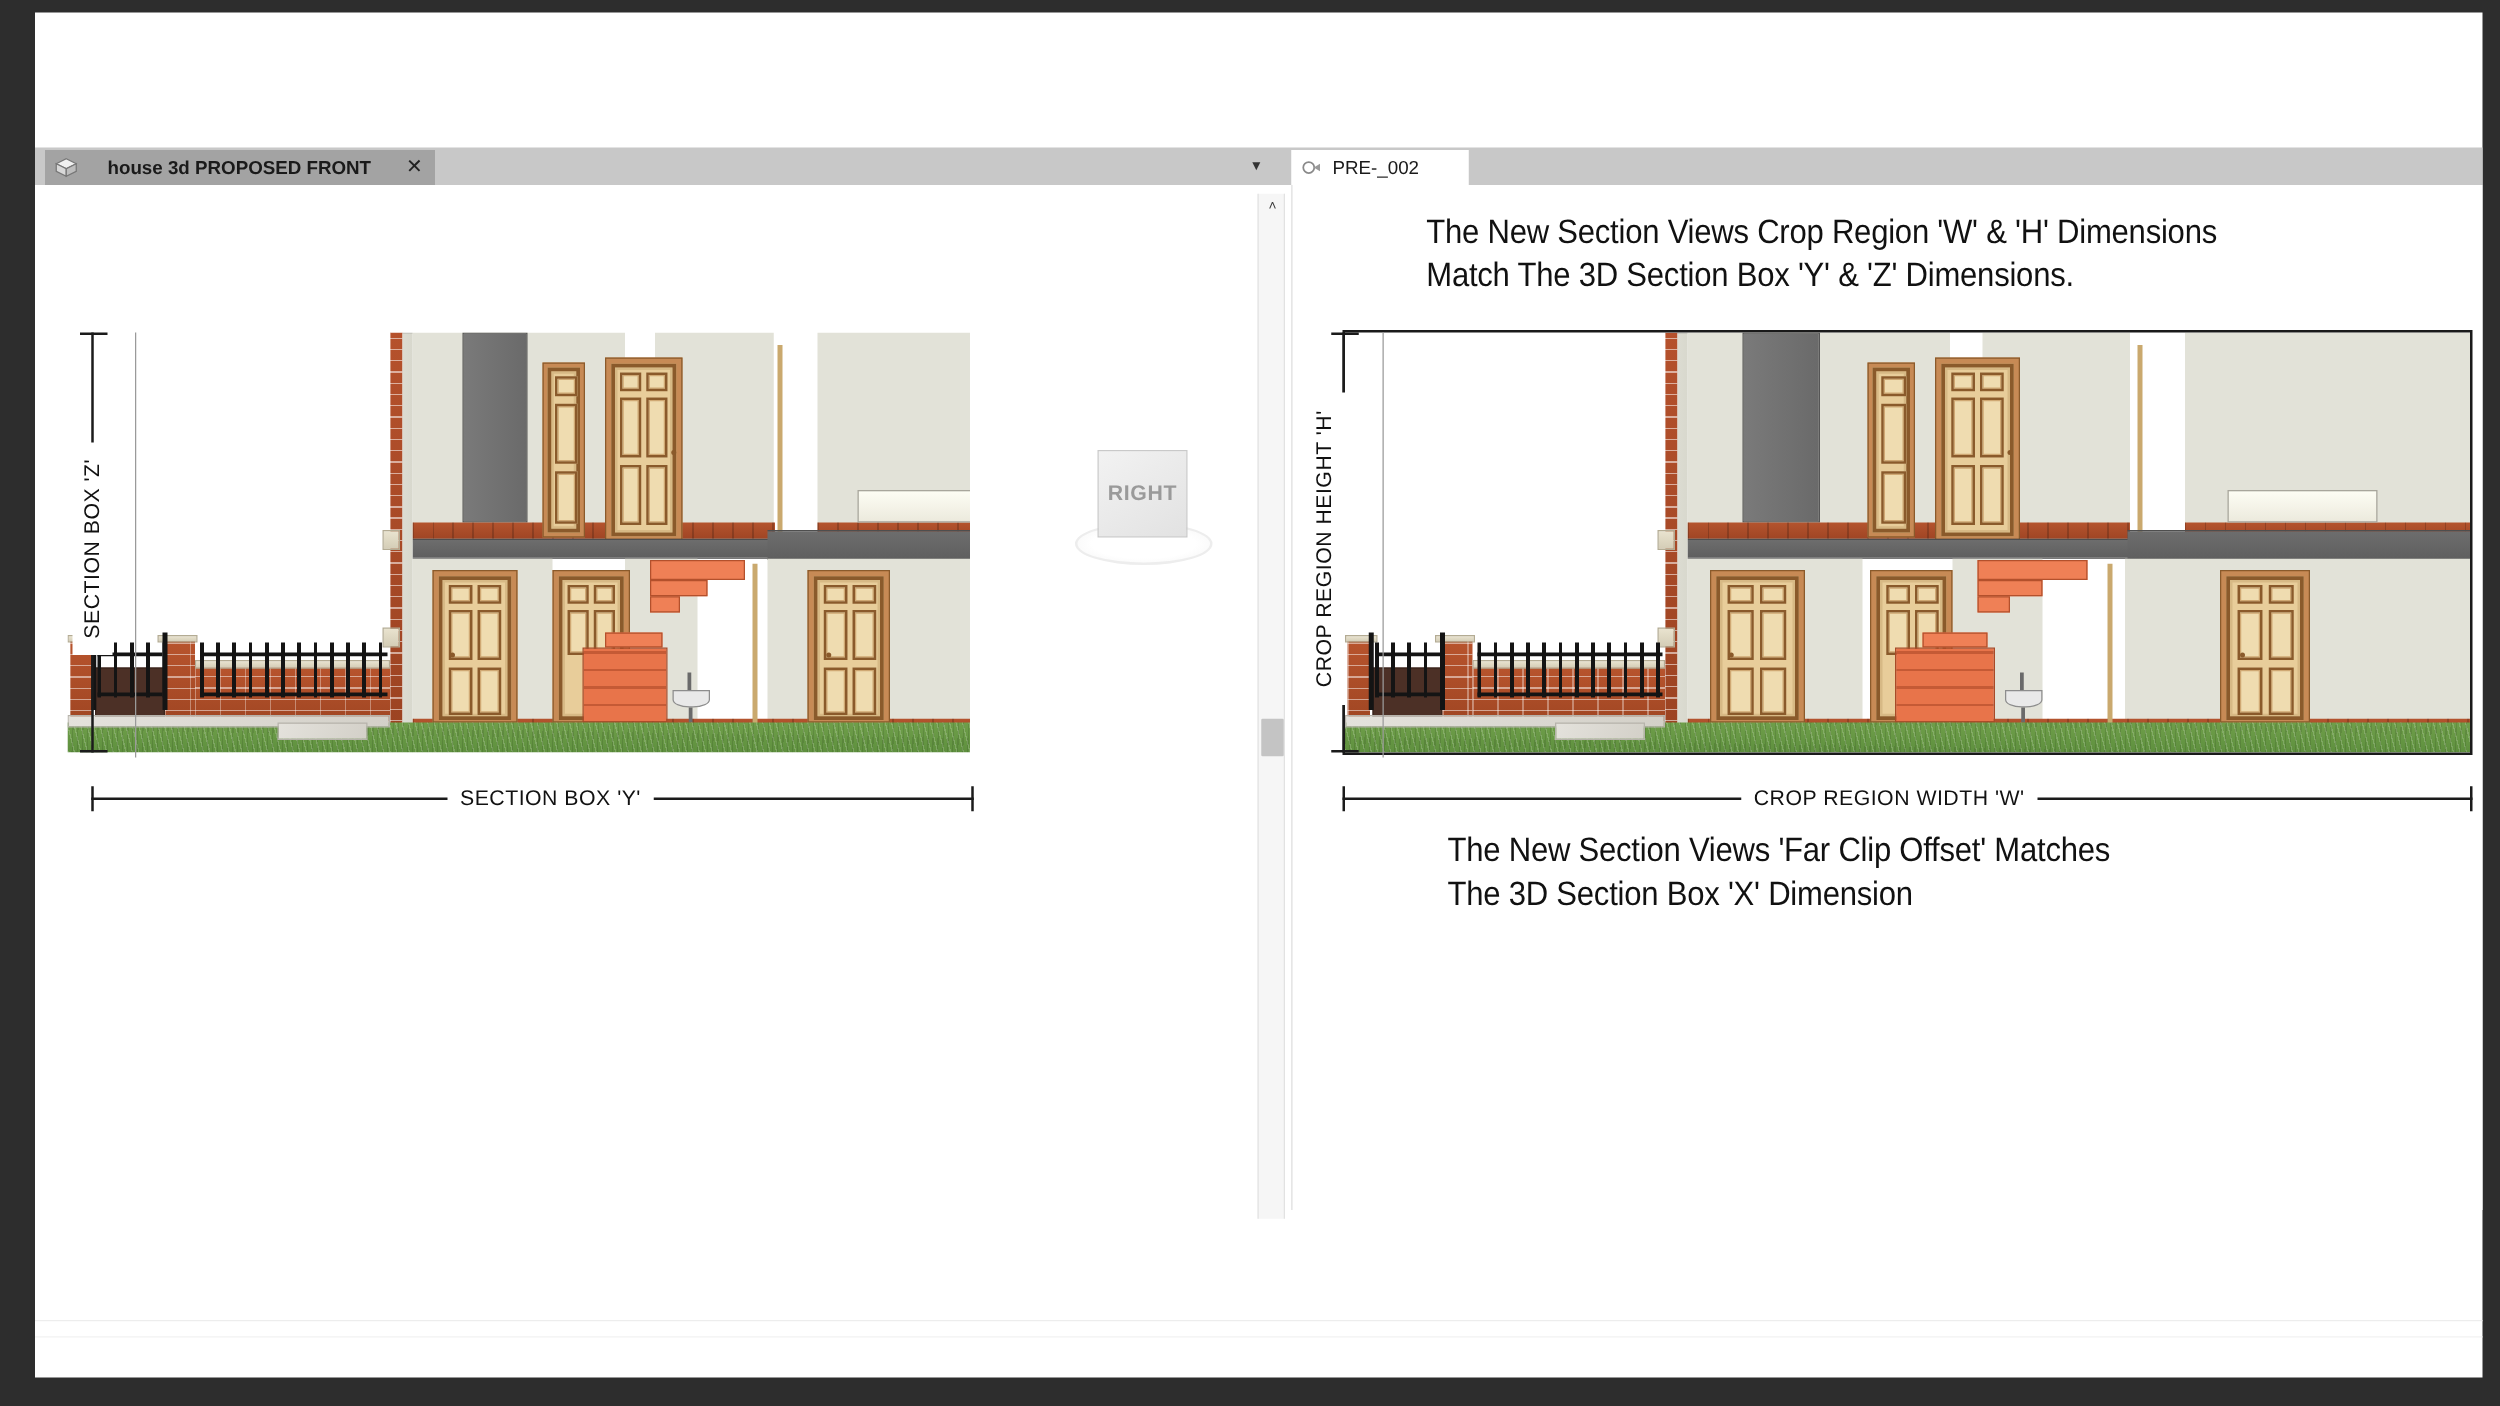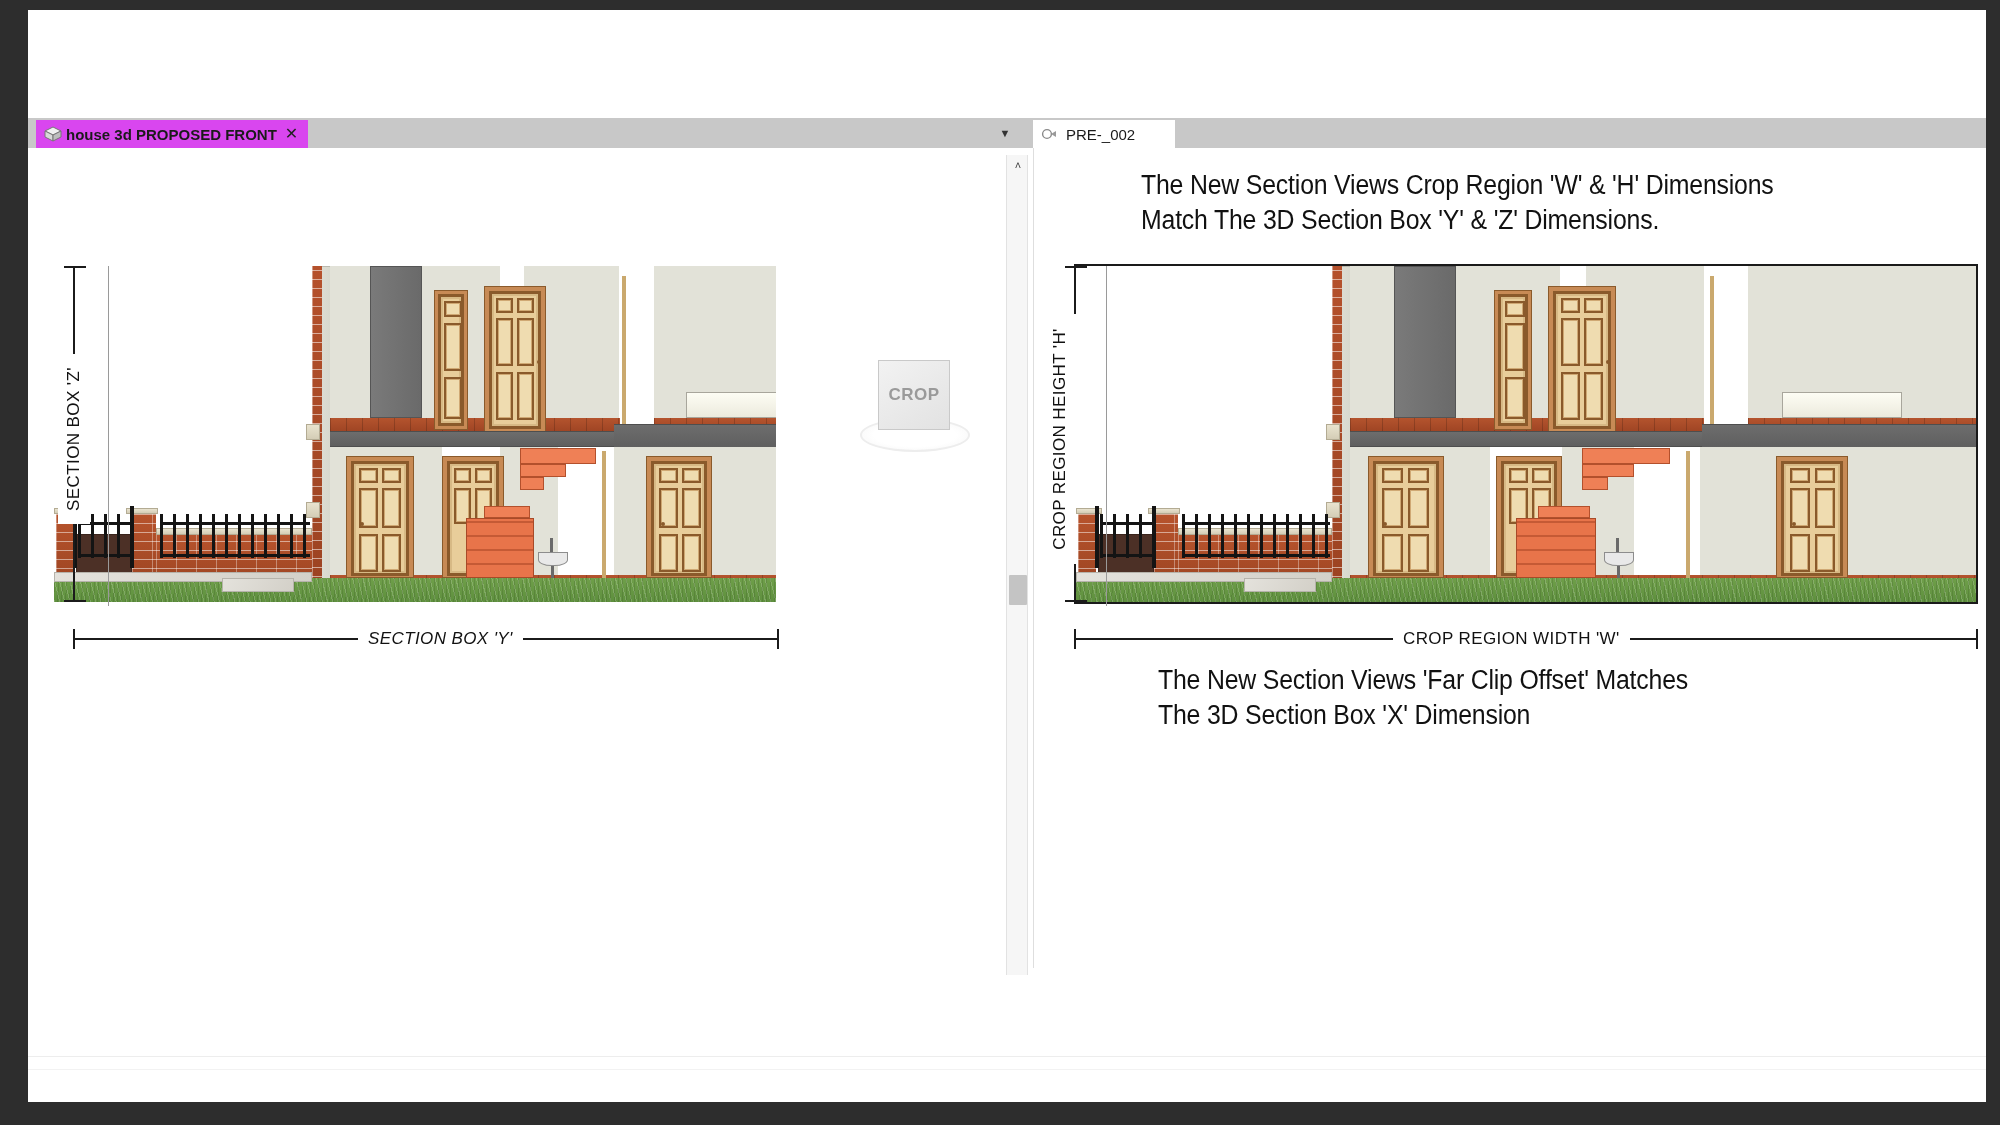--- a/index.html
+++ b/index.html
@@ -62,22 +62,22 @@
     paint-order: stroke fill;
   }
 
   
   #tabstrip-left {
     position: absolute; left: 0; top: 108px; width: 980px; height: 30px;
     background: #c8c8c8;
   }
   #tab-left {
     position: absolute; left: 8px; top: 2px; height: 28px;
-    background: #d946ef;
-    display: flex; align-items: center; gap: 4px;
+    background: #a3a3a3;
+    display: flex; align-items: center; gap: 24px;
     padding: 0 10px 0 8px;
     font-size: 15px; font-weight: 700; color: #1a1a1a;
     white-space: nowrap;
   }
   #tabstrip-right {
     position: absolute; left: 980px; top: 108px; width: 978px; height: 30px;
     background: #c8c8c8;
   }
   #tab-right {
     position: absolute; left: 25px; top: 2px; height: 28px;
@@ -324,21 +324,21 @@
           </svg>
         </span>
         <span>PRE-_002</span>
       </div>
     </div>
 
     <div class="viewpane" id="pane-left">
 
       <div id="viewcube">
         <div id="cube-ring"></div>
-        <div id="cube-face">CROP</div>
+        <div id="cube-face">RIGHT</div>
       </div>
 
       <div class="drawing" style="left:26px; top:118px; width:722px; height:336px;">
 
         <div class="sky" style="left:0; top:0; width:258px; height:248px;"></div>
 
         <div class="wall-int" style="left:276px; top:0; width:170px; height:168px;"></div>
         <div class="wall-int" style="left:470px; top:0; width:95px; height:168px;"></div>
         <div class="wall-int" style="left:600px; top:0; width:122px; height:168px;"></div>
 
@@ -451,21 +451,21 @@
       <div class="extline" style="left:80px; top:118px; width:1px; height:340px;"></div>
 
       <div class="dimline" style="left:45px; top:118px; width:2px; height:336px;"></div>
       <div class="dimline" style="left:36px; top:118px; width:22px; height:2px;"></div>
       <div class="dimline" style="left:36px; top:452px; width:22px; height:2px;"></div>
       <div class="dimlabel-v" style="left:-39px; top:275px; width:170px; text-align:center;">SECTION BOX 'Z'</div>
 
       <div class="dimline" style="left:45px; top:490px; width:706px; height:2px;"></div>
       <div class="dimline" style="left:45px; top:481px; width:2px; height:20px;"></div>
       <div class="dimline" style="left:749px; top:481px; width:2px; height:20px;"></div>
-      <div class="dimlabel-h" style="left:330px; top:481px;font-style:italic;">SECTION BOX 'Y'</div>
+      <div class="dimlabel-h" style="left:330px; top:481px;">SECTION BOX 'Y'</div>
     </div>
 
     <div id="vscroll">
       <div class="arrow-up">˄</div>
       <div class="thumb"></div>
     </div>
     <div id="paneborder-right"></div>
 
     <div class="viewpane" id="pane-right">
 

